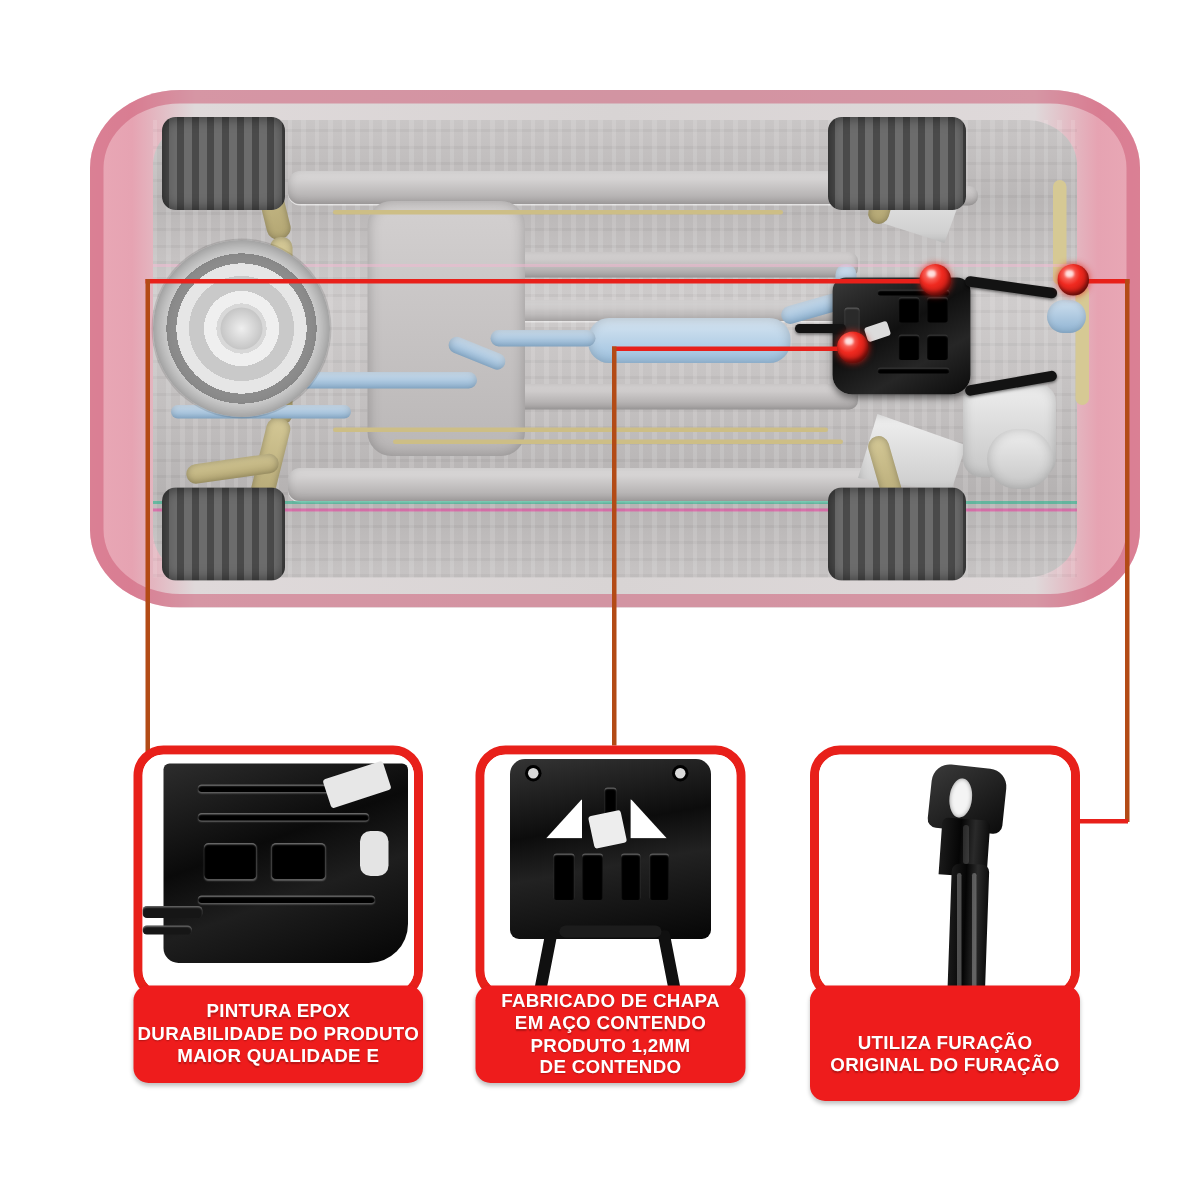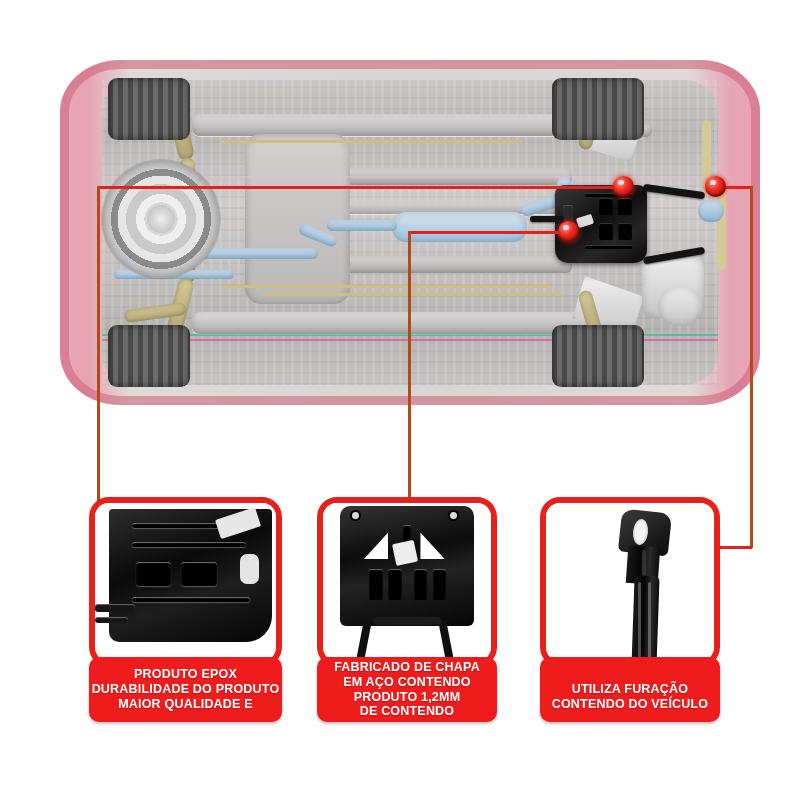--- a/index.html
+++ b/index.html
@@ -220,21 +220,21 @@
           <div class="p1-rib" style="left:14%;top:66%;width:72%;height:5px;"></div>
           <div class="p1-rib" style="left:80%;top:34%;width:12%;height:22%;border-radius:7px;background:#e4e4e4;box-shadow:none;"></div>
           <div class="p1-tag" style="left:66%;top:3%;width:26%;height:15%;"></div>
         </div>
         <div class="p1-lip" style="left:0;top:64%;width:22%;height:8px;"></div>
         <div class="p1-lip" style="left:0;top:72%;width:18%;height:6px;"></div>
       </div>
     </div>
     <div class="card-cap" style="top:160px;height:65px;">
       <div class="cap-txt" style="font-size:12.5px;">
-        <div>PRODUTO EPOX</div>
+        <div>PINTURA EPOX</div>
         <div>DURABILIDADE DO PRODUTO</div>
         <div>MAIOR QUALIDADE E</div>
       </div>
     </div>
   </div>
 
   <div class="card" style="left:317px;top:497px;width:180px;height:225px;">
     <div class="card-frame" style="height:158px;">
       <div class="ph2">
         <div class="p2-body">
@@ -269,21 +269,21 @@
       <div class="ph3">
         <div class="p3-head" style="left:44%;top:5%;width:30%;height:27%;"></div>
         <div class="p3-eye" style="left:52%;top:10%;"></div>
         <div class="p3-shaft" style="left:48%;top:27%;width:19%;height:24%;transform:rotate(4deg);border-radius:4px 4px 0 0;"></div>
         <div class="p3-shaft" style="left:52%;top:46%;width:15%;height:58%;transform:rotate(2deg);"></div>
         <div class="p3-hl" style="left:55%;top:50%;width:3px;height:50%;"></div>
         <div class="p3-hl" style="left:61%;top:50%;width:3px;height:50%;"></div>
         <div class="p3-hl" style="left:57%;top:30%;width:4px;height:16%;opacity:.45;"></div>
       </div>
     </div>
-    <div class="card-cap" style="top:160px;height:65px;">
+    <div class="card-cap" style="top:160px;height:77px;">
       <div class="cap-txt" style="font-size:12.5px;padding-top:14px;">
         <div>UTILIZA FURAÇÃO</div>
-        <div>CONTENDO DO VEÍCULO</div>
+        <div>ORIGINAL DO FURAÇÃO</div>
       </div>
     </div>
   </div>
 
 </div>
 
 </body></html>

